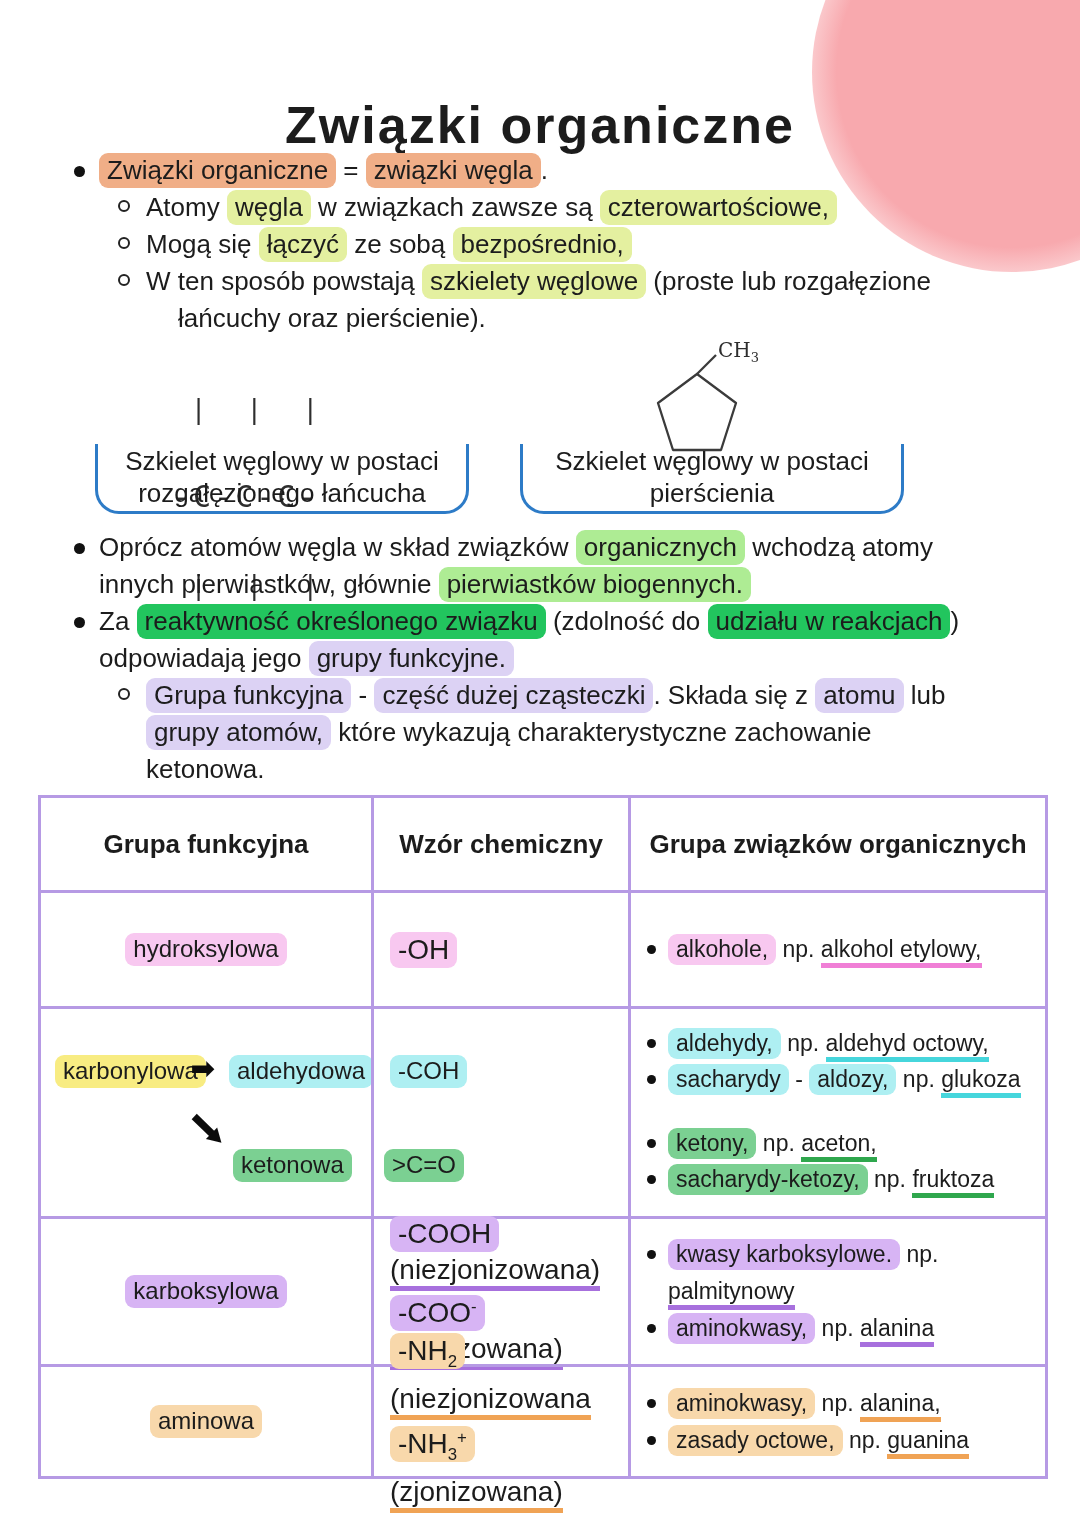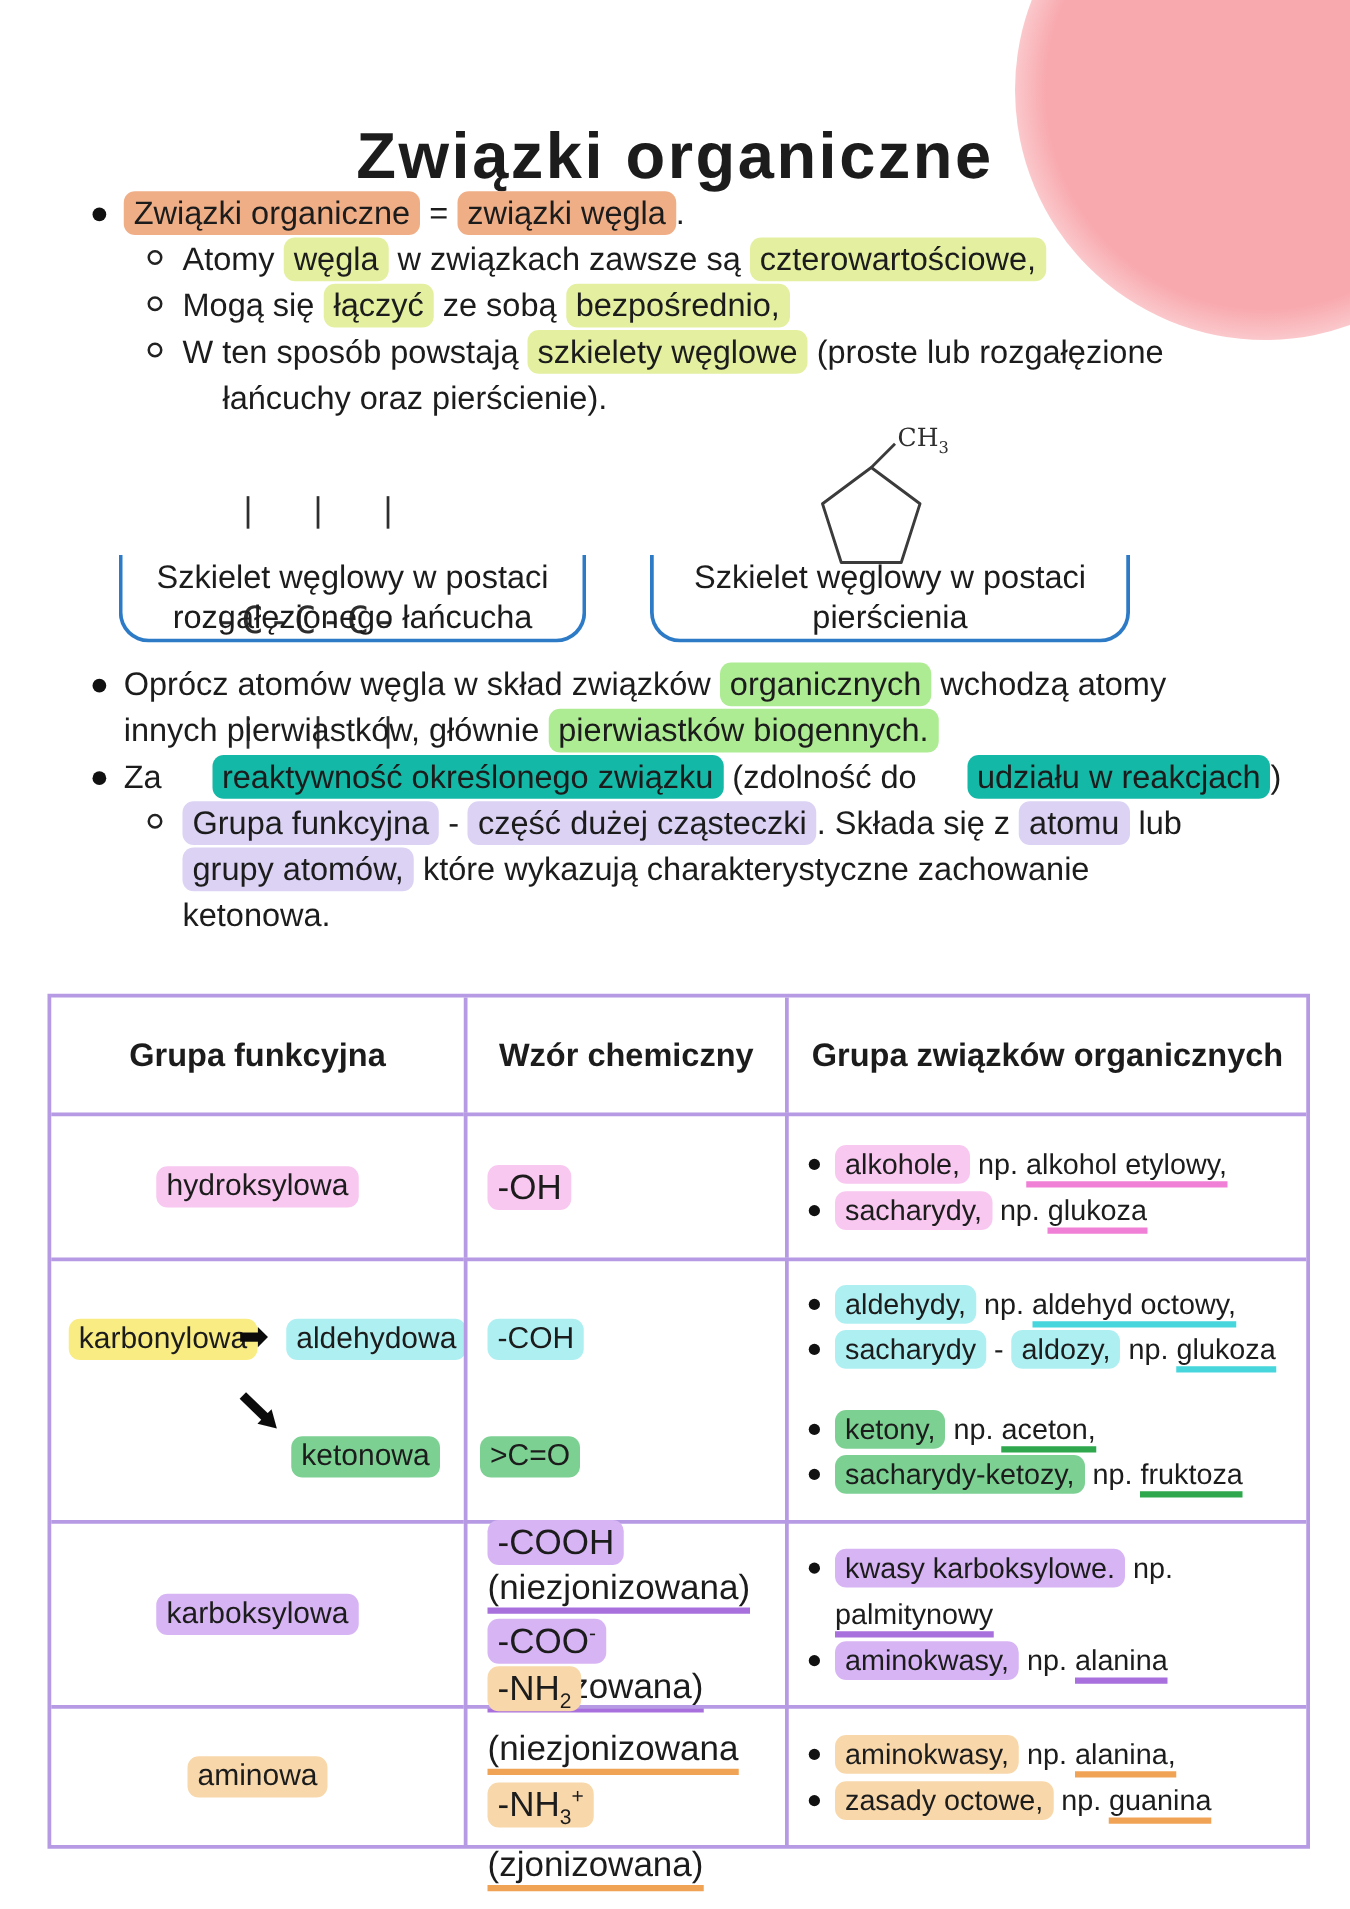--- a/index.html
+++ b/index.html
@@ -18,21 +18,21 @@
   .row.main{padding-left:12px;}
   .row.main .dot{width:11px;height:11px;border-radius:50%;background:#111;flex:none;margin:14px 14px 0 0;}
   .row.sub{padding-left:56px;}
   .row.sub .circ{width:8px;height:8px;border:2.5px solid #222;border-radius:50%;background:#fff;flex:none;margin:11px 16px 0 0;}
   .row.cont{padding-left:116px;}
   .row.cont-main{padding-left:37px;}
   .row.cont-sub{padding-left:84px;}
   
   .hl{border-radius:9px;padding:2px 8px 3px;box-decoration-break:clone;-webkit-box-decoration-break:clone;}
   .hl-or{background:#f0ae87;} .hl-yg{background:#e4f0a0;} .hl-gl{background:#aeec94;}
-  .hl-bl{background:#14b8a6;margin-left:33px;} .hl-lv{background:#dcd2f4;} .hl-pk{background:#f8c8f0;}
+  .hl-bl{background:#22c55e;} .hl-lv{background:#dcd2f4;} .hl-pk{background:#f8c8f0;}
   .hl-yw{background:#f8ec82;} .hl-cy{background:#aeeff2;} .hl-gn{background:#7bd092;}
   .hl-pu{background:#d7b4f4;} .hl-pe{background:#f8d8ab;}
   
   .ul{padding-bottom:6px;background-repeat:no-repeat;background-size:100% 5px;background-position:0 100%;}
   .ul-pk{background-image:linear-gradient(#f07fd6,#f07fd6);}
   .ul-cy{background-image:linear-gradient(#46d6dc,#46d6dc);}
   .ul-gn{background-image:linear-gradient(#2fa74d,#2fa74d);}
   .ul-pu{background-image:linear-gradient(#a770dd,#a770dd);}
   .ul-or{background-image:linear-gradient(#f0a355,#f0a355);}
   
@@ -142,20 +142,25 @@
       <div class="txt">
         <span>innych pierwiastków, głównie </span><span class="hl hl-gl">pierwiastków biogennych.</span>
       </div>
     </div>
     <div class="row main">
       <span class="dot"></span>
       <div class="txt">
         <span>Za </span><span class="hl hl-bl">reaktywność określonego związku</span><span> (zdolność do </span><span class="hl hl-bl">udziału w reakcjach</span><span>)</span>
       </div>
     </div>
+    <div class="row cont-main">
+      <div class="txt">
+        <span>odpowiadają jego </span><span class="hl hl-lv">grupy funkcyjne.</span>
+      </div>
+    </div>
     <div class="row sub">
       <span class="circ"></span>
       <div class="txt">
         <span class="hl hl-lv">Grupa funkcyjna</span><span> - </span><span class="hl hl-lv">część dużej cząsteczki</span><span>. Składa się z </span><span class="hl hl-lv">atomu</span><span> lub</span>
       </div>
     </div>
     <div class="row cont-sub">
       <div class="txt">
         <span class="hl hl-lv">grupy atomów,</span><span> które wykazują charakterystyczne zachowanie</span>
       </div>
@@ -174,24 +179,20 @@
     <div class="cell cc bt">
       <span class="hl hl-pk">hydroksylowa</span>
     </div>
     <div class="cell cf bt bl">
       <div><span class="hl hl-pk">-OH</span></div>
     </div>
     <div class="cell cl bt bl">
       <div class="titem">
           <span class="tdot"></span>
         <div class="ttxt"><span class="hl hl-pk">alkohole,</span><span> np. </span><span class="ul ul-pk">alkohol etylowy,</span></div>
-      </div>
-      <div class="titem">
-          <span class="tdot"></span>
-        <div class="ttxt"><span class="hl hl-pk">sacharydy,</span><span> np. </span><span class="ul ul-pk">glukoza</span></div>
       </div>
     </div>
 
     <div class="cell bt r2c1">
       <span class="lbl hl hl-yw" style="left:14px;top:46px">karbonylowa</span>
       <span class="arr" style="left:150px;top:46px">➡</span>
       <span class="lbl hl hl-cy" style="left:188px;top:46px">aldehydowa</span>
       <span class="arr diag" style="left:152px;top:92px">➡</span>
       <span class="lbl hl hl-gn" style="left:192px;top:140px">ketonowa</span>
     </div>

